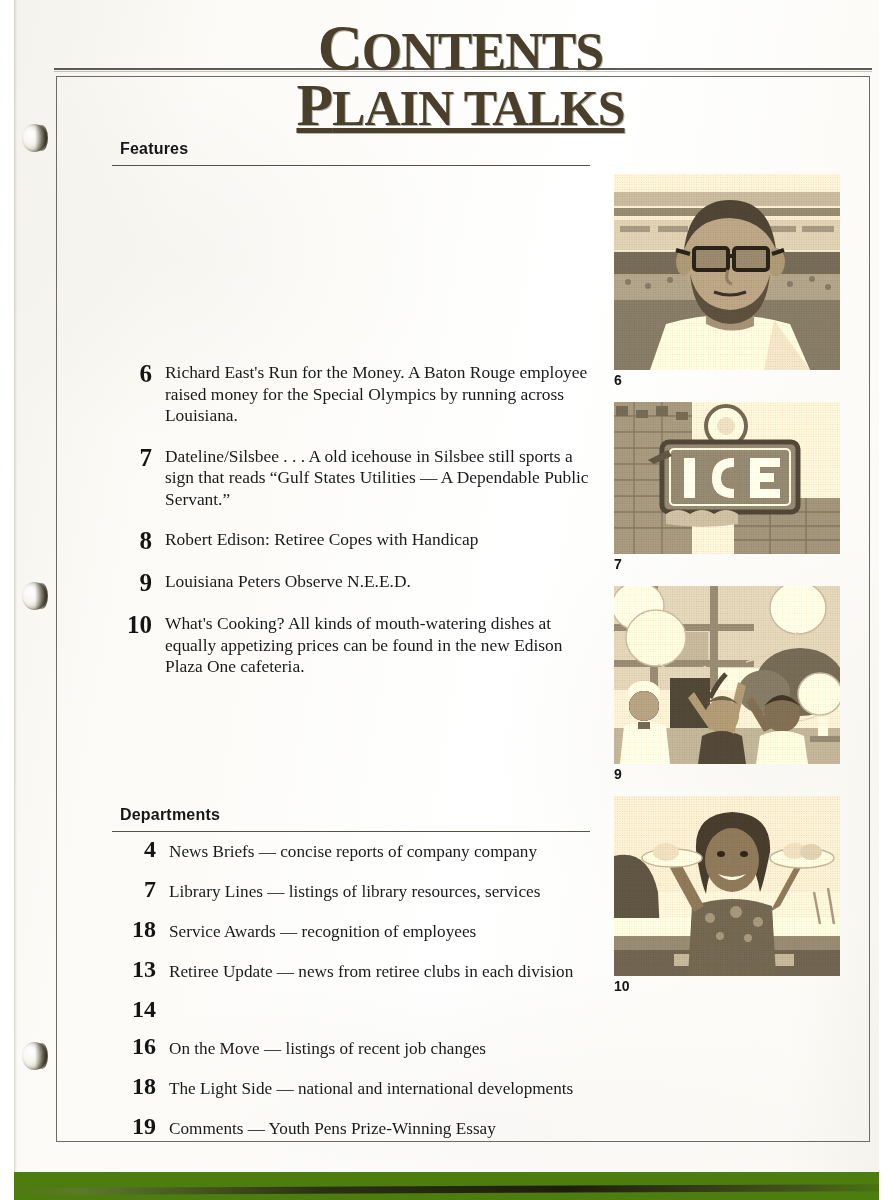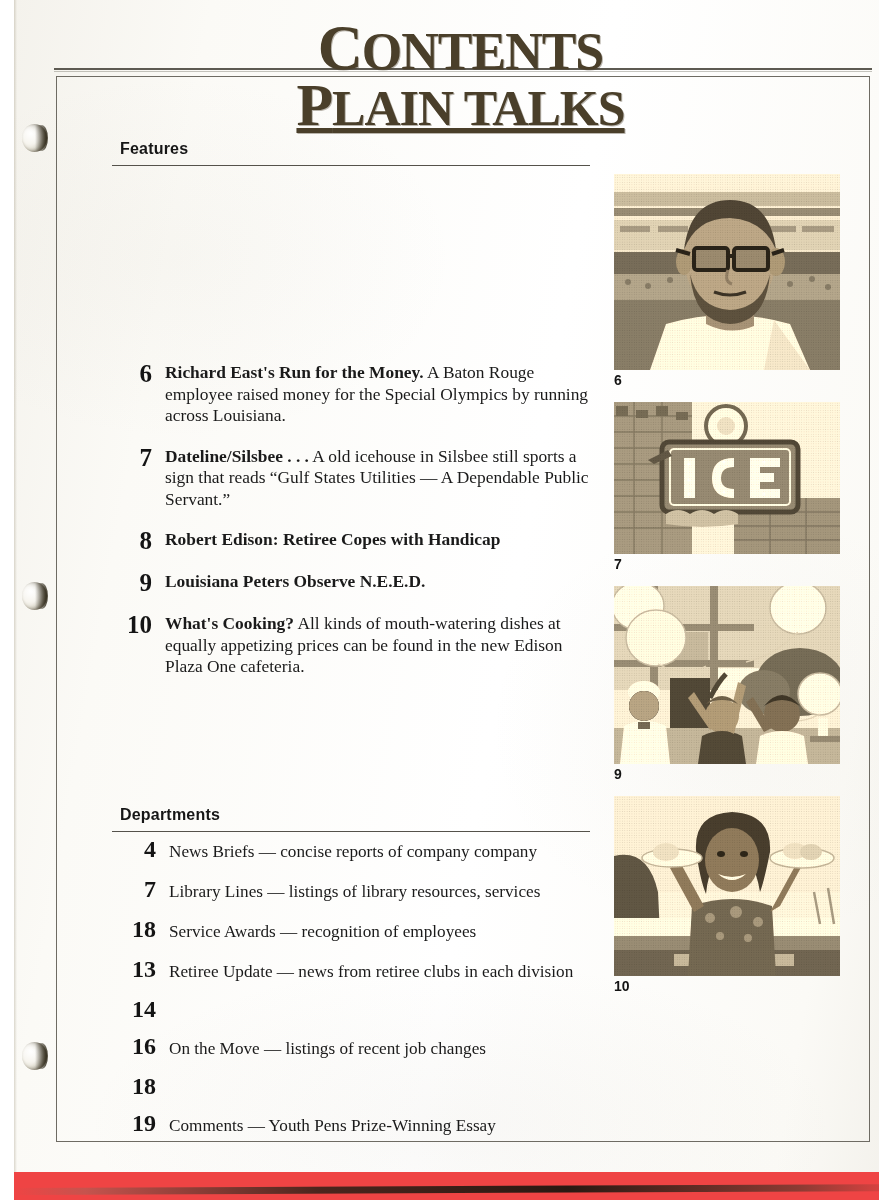--- a/index.html
+++ b/index.html
@@ -12,21 +12,21 @@
     font-family: "Liberation Serif", "DejaVu Serif", serif;
     color: #1a1a1a;
   }
 
   
   .scan {
     position: relative;
     width: 865px;
     height: 1200px;
     margin: 0 auto;
-    background: #ef4444;
+    background: #4d7c0f;
     overflow: hidden;
   }
   .paper {
     position: absolute;
     left: 0; top: 0;
     width: 893px;
     height: 1172px;
     background:
       linear-gradient(100deg, #f4f2ec 0%, #fbfaf6 18%, #ffffff 55%, #fbfaf6 88%, #f2f0ea 100%);
   }
@@ -171,21 +171,21 @@
   }
   .entry-body {
     flex: 1 1 auto;
     padding-left: 11px;
     font-size: 17.4px;
     line-height: 21.5px;
     color: #1a1a1a;
     text-indent: 0;
   }
   .entry-body .lead {
-    font-weight: 700;
+    font-weight: 400;
   }
 
   
   .departments {
     position: absolute;
     left: 98px;
     top: 806px;
     width: 478px;
   }
   .dept-row {
@@ -355,20 +355,21 @@
           </div>
           <div class="dept-row">
             <div class="dept-num">14</div>
           </div>
           <div class="dept-row">
             <div class="dept-num">16</div>
             <div class="dept-text">On the Move — listings of recent job changes</div>
           </div>
           <div class="dept-row">
             <div class="dept-num">18</div>
+            <div class="dept-text">The Light Side — national and international developments</div>
           </div>
           <div class="dept-row">
             <div class="dept-num">19</div>
             <div class="dept-text">Comments — Youth Pens Prize-Winning Essay</div>
           </div>
         </div>
     </div>
 
     <div class="photos">
 

